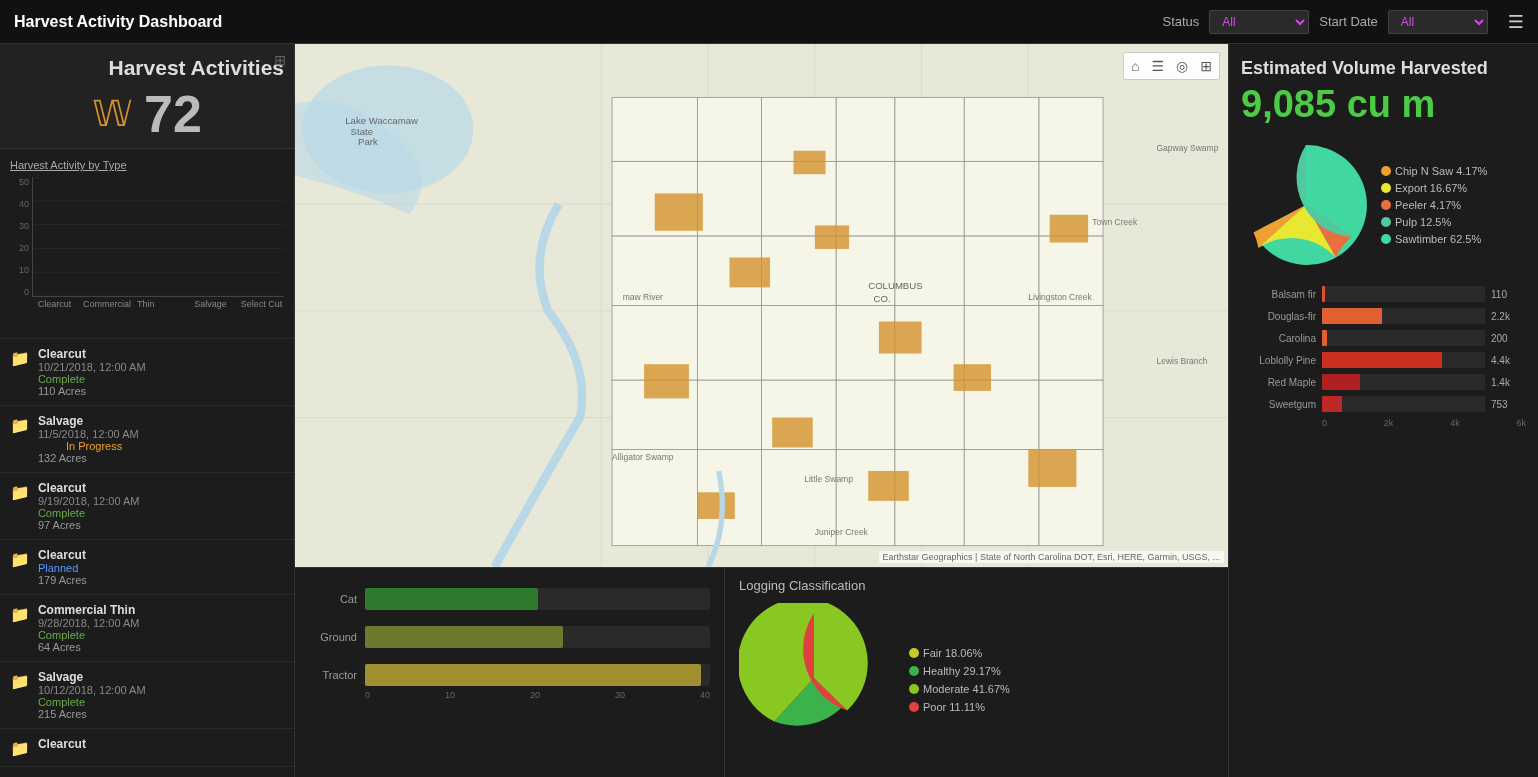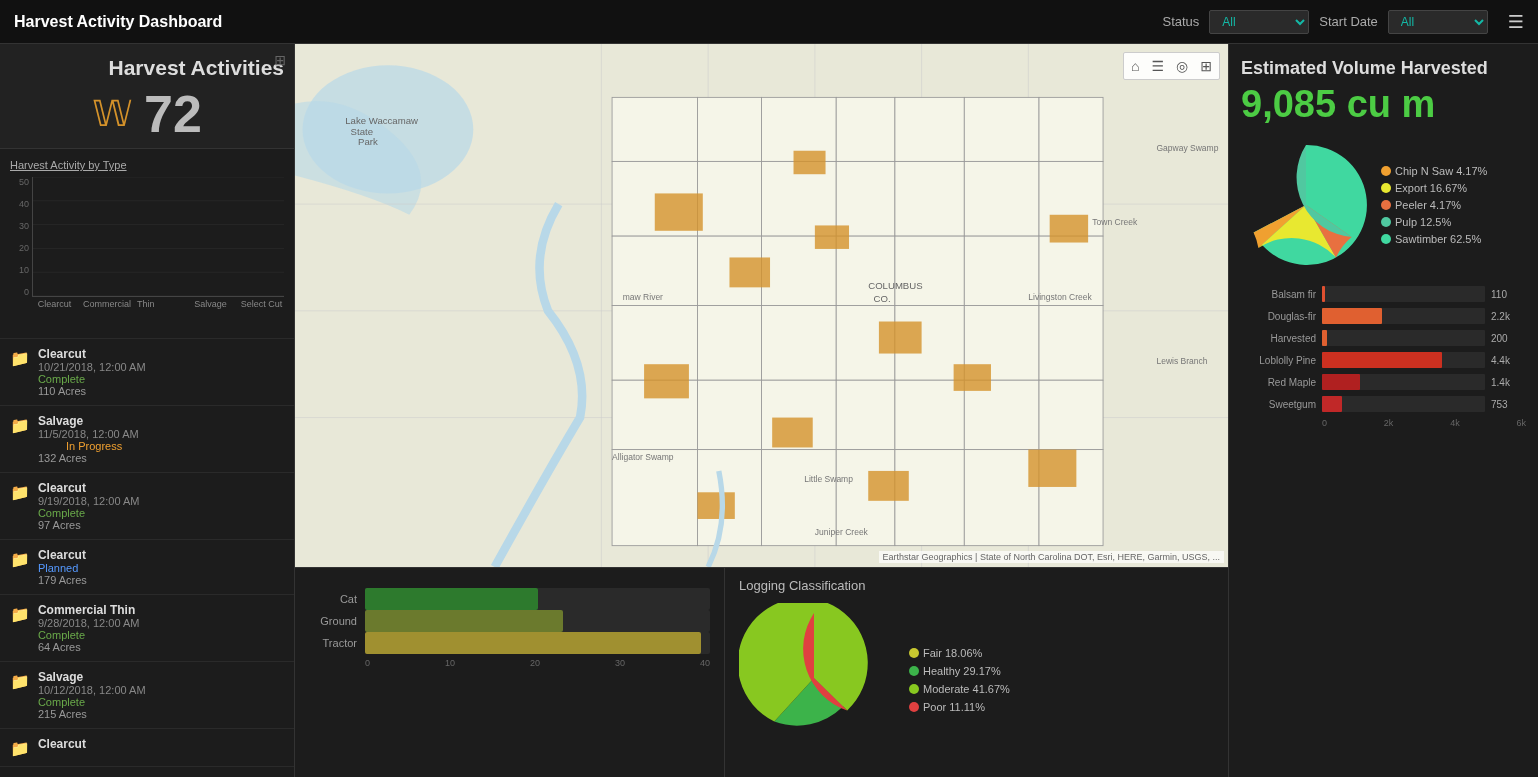--- a/index.html
+++ b/index.html
@@ -32,21 +32,21 @@
       display: flex;
       align-items: center;
       gap: 10px;
     }
     #topbar .control-label {
       color: #aaa;
       font-size: 13px;
     }
     #topbar select {
       background: #2a2a2a;
-      color: #14b8a6;
+      color: #d946ef;
       border: 1px solid #444;
       padding: 3px 8px;
       font-size: 12px;
       border-radius: 2px;
       width: 100px;
     }
     #topbar .menu-icon {
       color: #ccc;
       font-size: 18px;
       cursor: pointer;
@@ -257,21 +257,21 @@
     .chart-section-title {
       color: #bbb;
       font-size: 13px;
       margin-bottom: 10px;
     }
 
     
     .h-bar-chart {
       display: flex;
       flex-direction: column;
-      gap: 0;
+      gap: 16px;
       margin-top: 10px;
     }
     .h-bar-row {
       display: flex;
       align-items: center;
       gap: 8px;
     }
     .h-bar-label {
       width: 48px;
       text-align: right;
@@ -808,21 +808,21 @@
 
       <div class="species-row">
         <div class="species-label">Douglas-fir</div>
         <div class="species-bar-track">
           <div class="species-bar-fill" style="width:36.67%; background:#e06030;"></div>
         </div>
         <div class="species-value">2.2k</div>
       </div>
 
       <div class="species-row">
-        <div class="species-label">Harvested</div>
+        <div class="species-label">Carolina</div>
         <div class="species-bar-track">
           <div class="species-bar-fill" style="width:3.33%; background:#e06030;"></div>
         </div>
         <div class="species-value">200</div>
       </div>
 
       <div class="species-row">
         <div class="species-label">Loblolly Pine</div>
         <div class="species-bar-track">
           <div class="species-bar-fill" style="width:73.33%; background:#cc3020;"></div>

